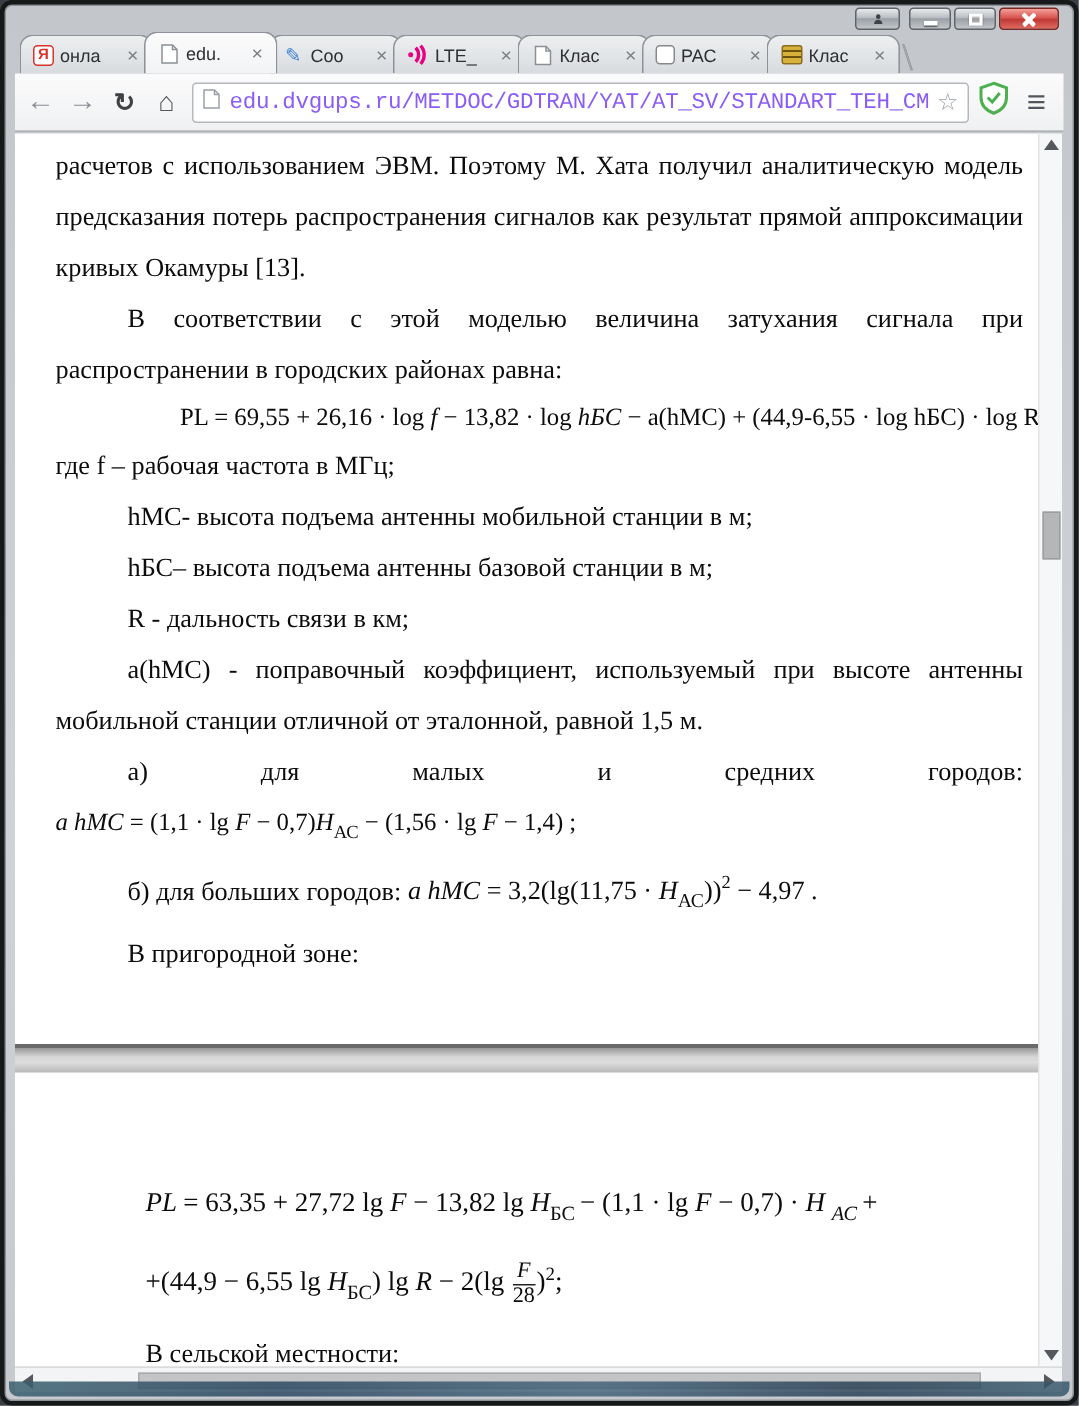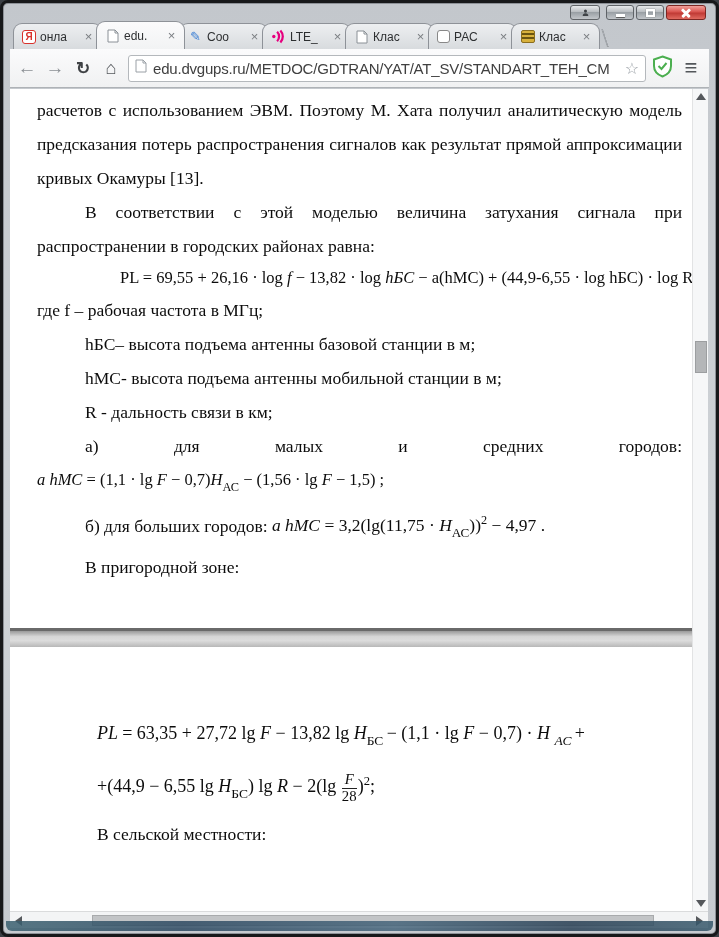--- a/index.html
+++ b/index.html
@@ -46,21 +46,21 @@
 
   
   .toolbar { position:absolute; top:46px; left:7px; right:7px; height:39px;
              background:linear-gradient(180deg,#fbfbfc,#f0f1f2); border-bottom:1px solid #aeb2b6;
              display:flex; align-items:center; padding:0 6px; gap:6px; z-index:4; }
   .tbi { font-size:19px; color:#8a8f94; width:22px; text-align:center; flex:0 0 auto; }
   .tbi.reload { color:#3f4245; font-weight:bold; font-size:17px; }
   .tbi.home { color:#55595d; font-size:18px; }
   .omnibox { flex:1 1 auto; height:27px; background:#fff; border:1px solid #b4b8bc; border-radius:3px;
              display:flex; align-items:center; padding:0 6px; gap:6px; min-width:0; }
-  .url { font-size:15px; color:#404040; white-space:nowrap; overflow:hidden; flex:1 1 auto; letter-spacing:-0.2px; }
+  .url { font-size:15px; color:#8b5cf6; white-space:nowrap; overflow:hidden; flex:1 1 auto; letter-spacing:-0.2px;font-family:Liberation Mono, monospace; }
   .star { font-size:16px; color:#9aa0a6; flex:0 0 auto; }
   .menu { font-size:22px; color:#53575b; font-weight:bold; width:24px; text-align:center; flex:0 0 auto; }
   .docsheet { flex:0 0 auto; }
 
   
   .content { position:absolute; top:86px; left:7px; width:684px; height:822px; background:#fff; overflow:hidden; }
   .doc { padding:4px 12px 0 27px; font-family:"Liberation Serif",serif; font-size:17.5px; line-height:34px; color:#0c0c0c; }
   .doc p { margin:0; }
   .just { text-align:justify; }
   .ind { text-indent:48px; }
@@ -208,25 +208,26 @@
 
   <div class="content">
     <div class="doc">
       <p class="just">расчетов с использованием ЭВМ. Поэтому М. Хата получил аналитическую модель предсказания потерь распространения сигналов как результат прямой аппроксимации кривых Окамуры [13].</p>
       <p class="just ind">В соответствии с этой моделью величина затухания сигнала при распространении в городских районах равна:</p>
       <div class="eqrow">
         <span class="eq"><span class="n">PL = 69,55 + 26,16 · log </span><span class="i">f</span><span class="n"> − 13,82 · log </span><span class="i">hБС</span><span class="n"> − a(hMC) + (44,9-6,55 · log hБС) ·  log R</span></span>
         <span class="eqnum">(1)</span>
       </div>
       <p>где f – рабочая частота в МГц;</p>
+      <p class="ml">hМС- высота подъема антенны мобильной станции в м;</p>
       <p class="ml">hБС– высота подъема антенны базовой станции в м;</p>
-      <p class="ml">hМС- высота подъема антенны мобильной станции в м;</p>
       <p class="ml">R - дальность связи в км;</p>
+      <p class="just ind">а(hМС) - поправочный коэффициент, используемый при высоте антенны мобильной станции отличной от эталонной, равной 1,5 м.</p>
       <p class="just ind lastjust">а) для малых и средних городов:</p>
-      <p class="eqline"><span class="i">a  hMC  </span><span class="n">= (1,1 · lg </span><span class="i">F</span><span class="n"> − 0,7)</span><span class="i">H</span><span class="sub">АС</span><span class="n"> − (1,56 · lg </span><span class="i">F</span><span class="n"> − 1,5) ;</span></p>
+      <p class="eqline"><span class="i">a  hMC  </span><span class="n">= (1,1 · lg </span><span class="i">F</span><span class="n"> − 0,7)</span><span class="i">H</span><span class="sub">АС</span><span class="n"> − (1,56 · lg </span><span class="i">F</span><span class="n"> − 1,4) ;</span></p>
       <p class="ind"><span>б)  для больших городов: </span><span class="eq"><span class="i">a  hMC  </span><span class="n">= 3,2(lg(11,75 · </span><span class="i">H</span><span class="sub">АС</span><span class="n">))</span><span class="sup">2</span><span class="n"> − 4,97 .</span></span></p>
       <p class="ind">В пригородной зоне:</p>
 
       <div class="pagebreak"></div>
 
       <div class="page2">
         <p class="eqline"><span class="i">PL </span><span class="n">= 63,35 + 27,72 lg </span><span class="i">F </span><span class="n">− 13,82 lg </span><span class="i">H</span><span class="sub">БС </span><span class="n">− (1,1 · lg </span><span class="i">F </span><span class="n">− 0,7) · </span><span class="i">H </span><span class="subi">АС </span><span class="n">+</span></p>
         <p class="eqline"><span class="n">+(44,9 − 6,55 lg </span><span class="i">H</span><span class="sub">БС</span><span class="n">) lg </span><span class="i">R </span><span class="n">− 2(lg </span><span class="frac">
               <span class="fnum">F</span>
               <span class="fden">28</span>

